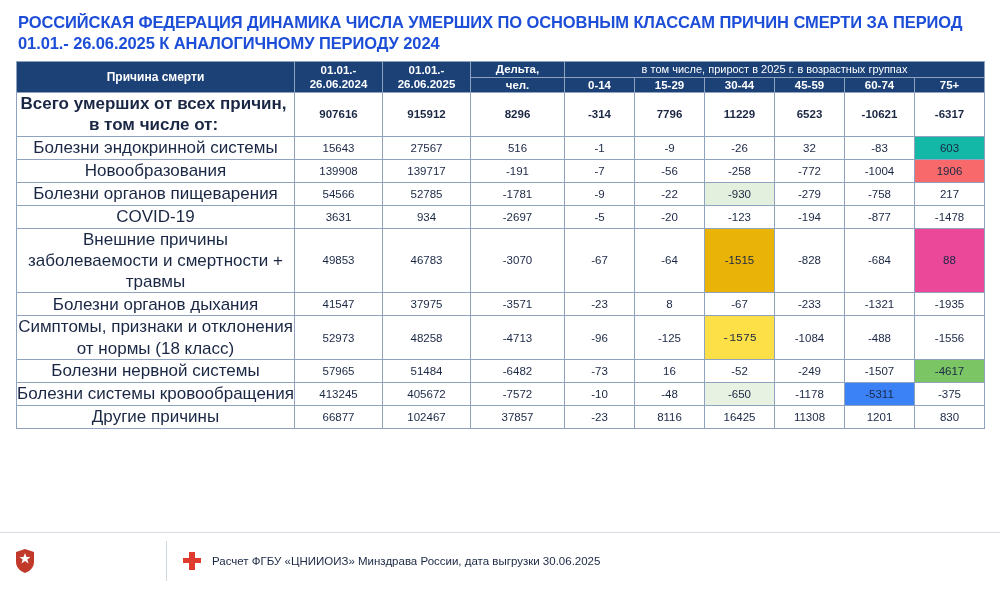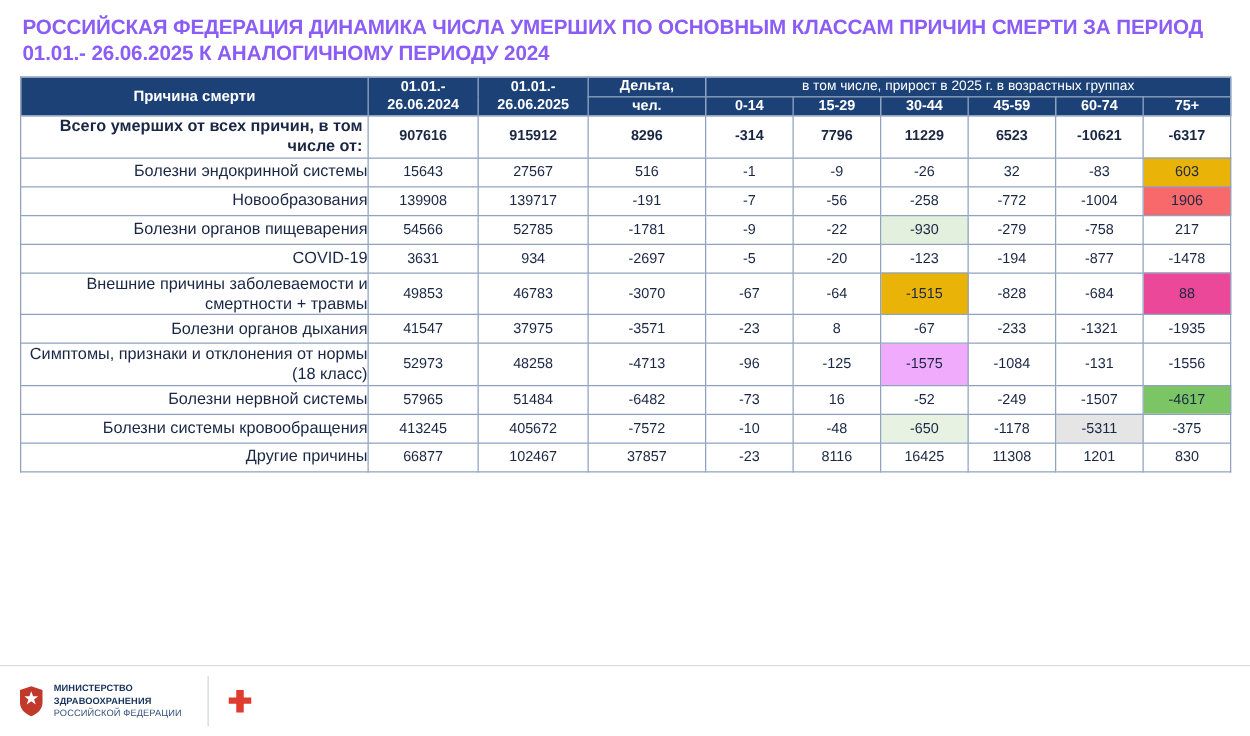--- a/index.html
+++ b/index.html
@@ -18,21 +18,21 @@
     position: relative;
     width: 1000px;
     height: 589px;
     box-sizing: border-box;
     padding: 10px 16px 0 16px;
   }
   .title {
     font-size: 16.5px;
     font-weight: bold;
     line-height: 1.25;
-    color: #8b5cf6;
+    color: #1d4ed8;
     letter-spacing: -0.1px;
     margin: 2px 0 8px 2px;
     text-transform: uppercase;
   }
   table.main {
     border-collapse: collapse;
     width: 968px;
     table-layout: fixed;
     font-size: 11.5px;
     border-radius: 30px;
@@ -57,23 +57,23 @@
   thead th.group-head {
     font-size: 11px;
     font-weight: normal;
     margin-left: 40px;
   }
   tbody td {
     height: 22px;
     vertical-align: middle;
   }
   td.cause {
-    text-align: right;
+    text-align: center;
     padding: 3px 8px;
-    font-size: 13px;
+    font-size: 17px;
     line-height: 1.25;
   }
   td.num {
     text-align: center;
     font-size: 11.5px;
   }
   tr.total td {
     font-weight: bold;
   }
   tr.total td.cause {
@@ -204,21 +204,21 @@
         <tr>
           <td class="cause">Болезни эндокринной системы</td>
           <td class="num">15643</td>
           <td class="num">27567</td>
           <td class="num">516</td>
           <td class="num">-1</td>
           <td class="num">-9</td>
           <td class="num">-26</td>
           <td class="num">32</td>
           <td class="num">-83</td>
-          <td class="num" style="background: #eab308;">603</td>
+          <td class="num" style="background: #14b8a6;">603</td>
         </tr>
         <tr>
           <td class="cause">Новообразования</td>
           <td class="num">139908</td>
           <td class="num">139717</td>
           <td class="num">-191</td>
           <td class="num">-7</td>
           <td class="num">-56</td>
           <td class="num">-258</td>
           <td class="num">-772</td>
@@ -273,23 +273,23 @@
           <td class="num">-1321</td>
           <td class="num">-1935</td>
         </tr>
         <tr>
           <td class="cause">Симптомы, признаки и отклонения от нормы (18 класс)</td>
           <td class="num">52973</td>
           <td class="num">48258</td>
           <td class="num">-4713</td>
           <td class="num">-96</td>
           <td class="num">-125</td>
-          <td class="num" style="background: #f0abfc;">-1575</td>
+          <td class="num" style="background: #fde047; font-family: Liberation Mono, monospace;">-1575</td>
           <td class="num">-1084</td>
-          <td class="num">-131</td>
+          <td class="num">-488</td>
           <td class="num">-1556</td>
         </tr>
         <tr>
           <td class="cause">Болезни нервной системы</td>
           <td class="num">57965</td>
           <td class="num">51484</td>
           <td class="num">-6482</td>
           <td class="num">-73</td>
           <td class="num">16</td>
           <td class="num">-52</td>
@@ -299,21 +299,21 @@
         </tr>
         <tr>
           <td class="cause">Болезни системы кровообращения</td>
           <td class="num">413245</td>
           <td class="num">405672</td>
           <td class="num">-7572</td>
           <td class="num">-10</td>
           <td class="num">-48</td>
           <td class="num" style="background: rgb(232, 242, 227);">-650</td>
           <td class="num">-1178</td>
-          <td class="num" style="background: #e5e5e5;">-5311</td>
+          <td class="num" style="background: #3b82f6;">-5311</td>
           <td class="num">-375</td>
         </tr>
         <tr>
           <td class="cause">Другие причины</td>
           <td class="num">66877</td>
           <td class="num">102467</td>
           <td class="num">37857</td>
           <td class="num">-23</td>
           <td class="num">8116</td>
           <td class="num">16425</td>
@@ -324,28 +324,24 @@
       </tbody>
   </table>
 
   <div class="footer">
     <div class="footer-inner">
       <div class="min-logo">
         <svg class="emblem" viewBox="0 0 22 26">
           <path d="M11 1 L20 4 L20 14 C20 20 15 23.5 11 25 C7 23.5 2 20 2 14 L2 4 Z" fill="#c0392b"></path>
           <path d="M11 5 L12.5 9 L16.5 9 L13.3 11.5 L14.6 15.5 L11 13 L7.4 15.5 L8.7 11.5 L5.5 9 L9.5 9 Z" fill="#ffffff"></path>
         </svg>
-        <div class="min-text">
-          <div>Министерство</div>
-          <div>здравоохранения</div>
-          <div class="sub">Российской Федерации</div>
-        </div>
       </div>
       <div class="divider"></div>
       <div class="credit">
         <svg class="cross-icon" viewBox="0 0 22 20">
           <path d="M2 7 L8 7 L8 1 L14 1 L14 7 L20 7 L20 12 L14 12 L14 19 L8 19 L8 12 L2 12 Z" fill="#e03b2f"></path>
         </svg>
+        <span>Расчет ФГБУ «ЦНИИОИЗ» Минздрава России, дата выгрузки 30.06.2025</span>
       </div>
     </div>
   </div>
 
 </div>
 
 </body></html>

